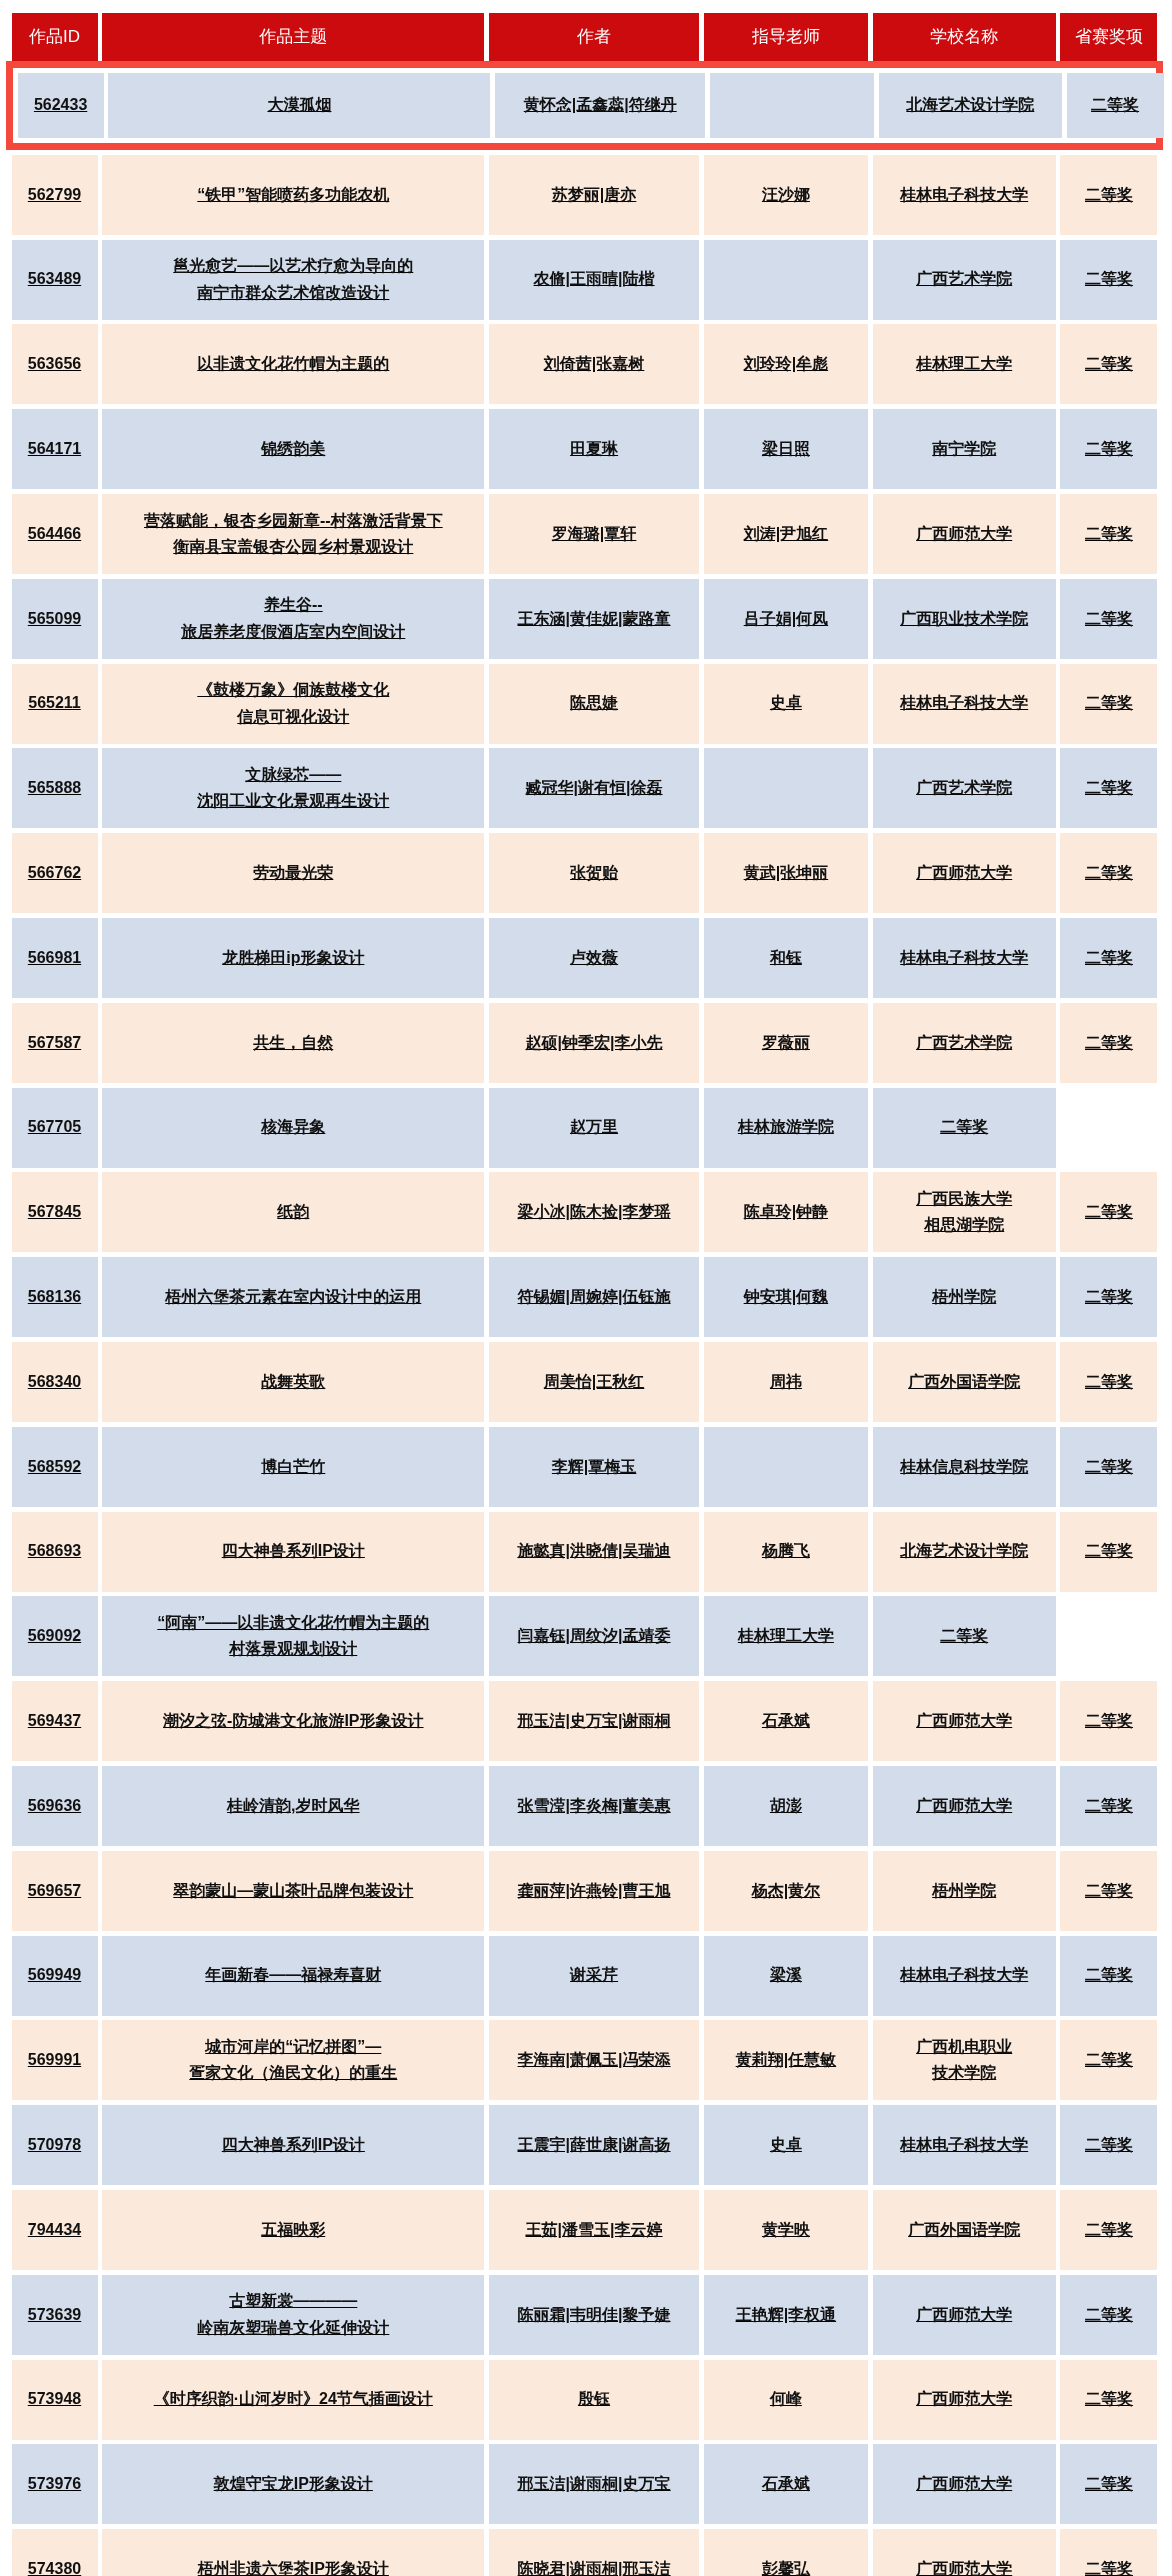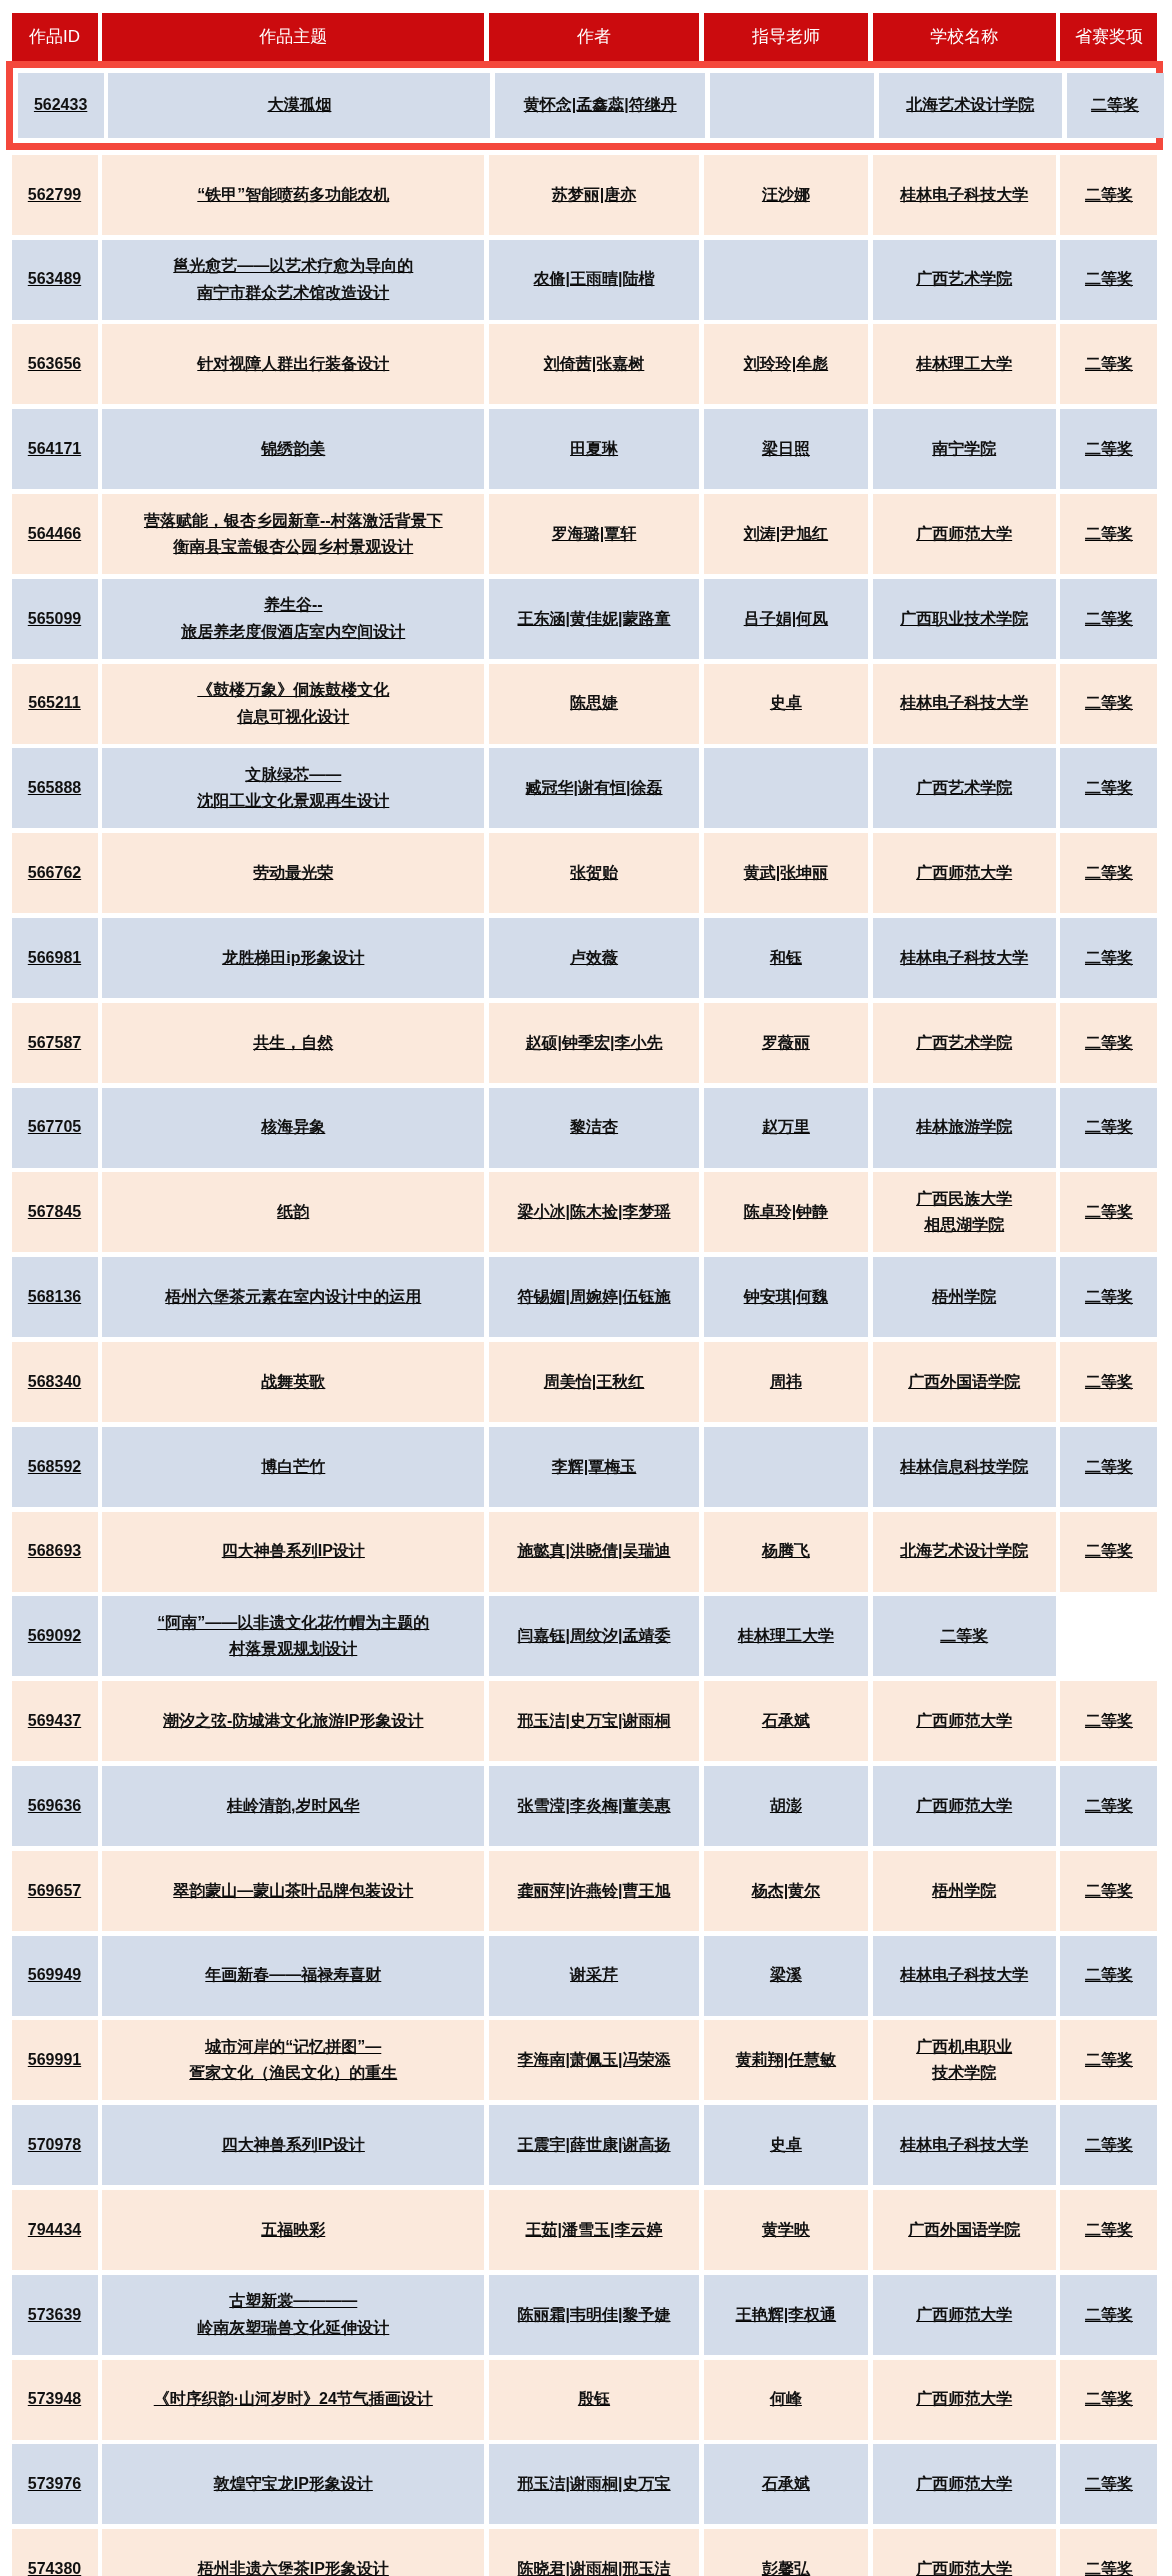--- a/index.html
+++ b/index.html
@@ -100,21 +100,21 @@
         <div class="cell">邕光愈艺——以艺术疗愈为导向的
 南宁市群众艺术馆改造设计</div>
         <div class="cell">农脩|王雨晴|陆楷</div>
         <div class="cell"></div>
         <div class="cell">广西艺术学院</div>
         <div class="cell">二等奖</div>
       </div>
 
       <div class="grid-row pink">
         <div class="cell">563656</div>
-        <div class="cell">针对视障人群出行装备设计</div>
+        <div class="cell">以非遗文化花竹帽为主题的</div>
         <div class="cell">刘倚茜|张嘉树</div>
         <div class="cell">刘玲玲|牟彪</div>
         <div class="cell">桂林理工大学</div>
         <div class="cell">二等奖</div>
       </div>
 
       <div class="grid-row blue">
         <div class="cell">564171</div>
         <div class="cell">锦绣韵美</div>
         <div class="cell">田夏琳</div>
@@ -186,21 +186,20 @@
         <div class="cell">共生，自然</div>
         <div class="cell">赵硕|钟季宏|李小先</div>
         <div class="cell">罗薇丽</div>
         <div class="cell">广西艺术学院</div>
         <div class="cell">二等奖</div>
       </div>
 
       <div class="grid-row blue">
         <div class="cell">567705</div>
         <div class="cell">核海异象</div>
-        <div class="cell">黎洁杏</div>
         <div class="cell">赵万里</div>
         <div class="cell">桂林旅游学院</div>
         <div class="cell">二等奖</div>
       </div>
 
       <div class="grid-row pink">
         <div class="cell">567845</div>
         <div class="cell">纸韵</div>
         <div class="cell">梁小冰|陈木捡|李梦瑶</div>
         <div class="cell">陈卓玲|钟静</div>

